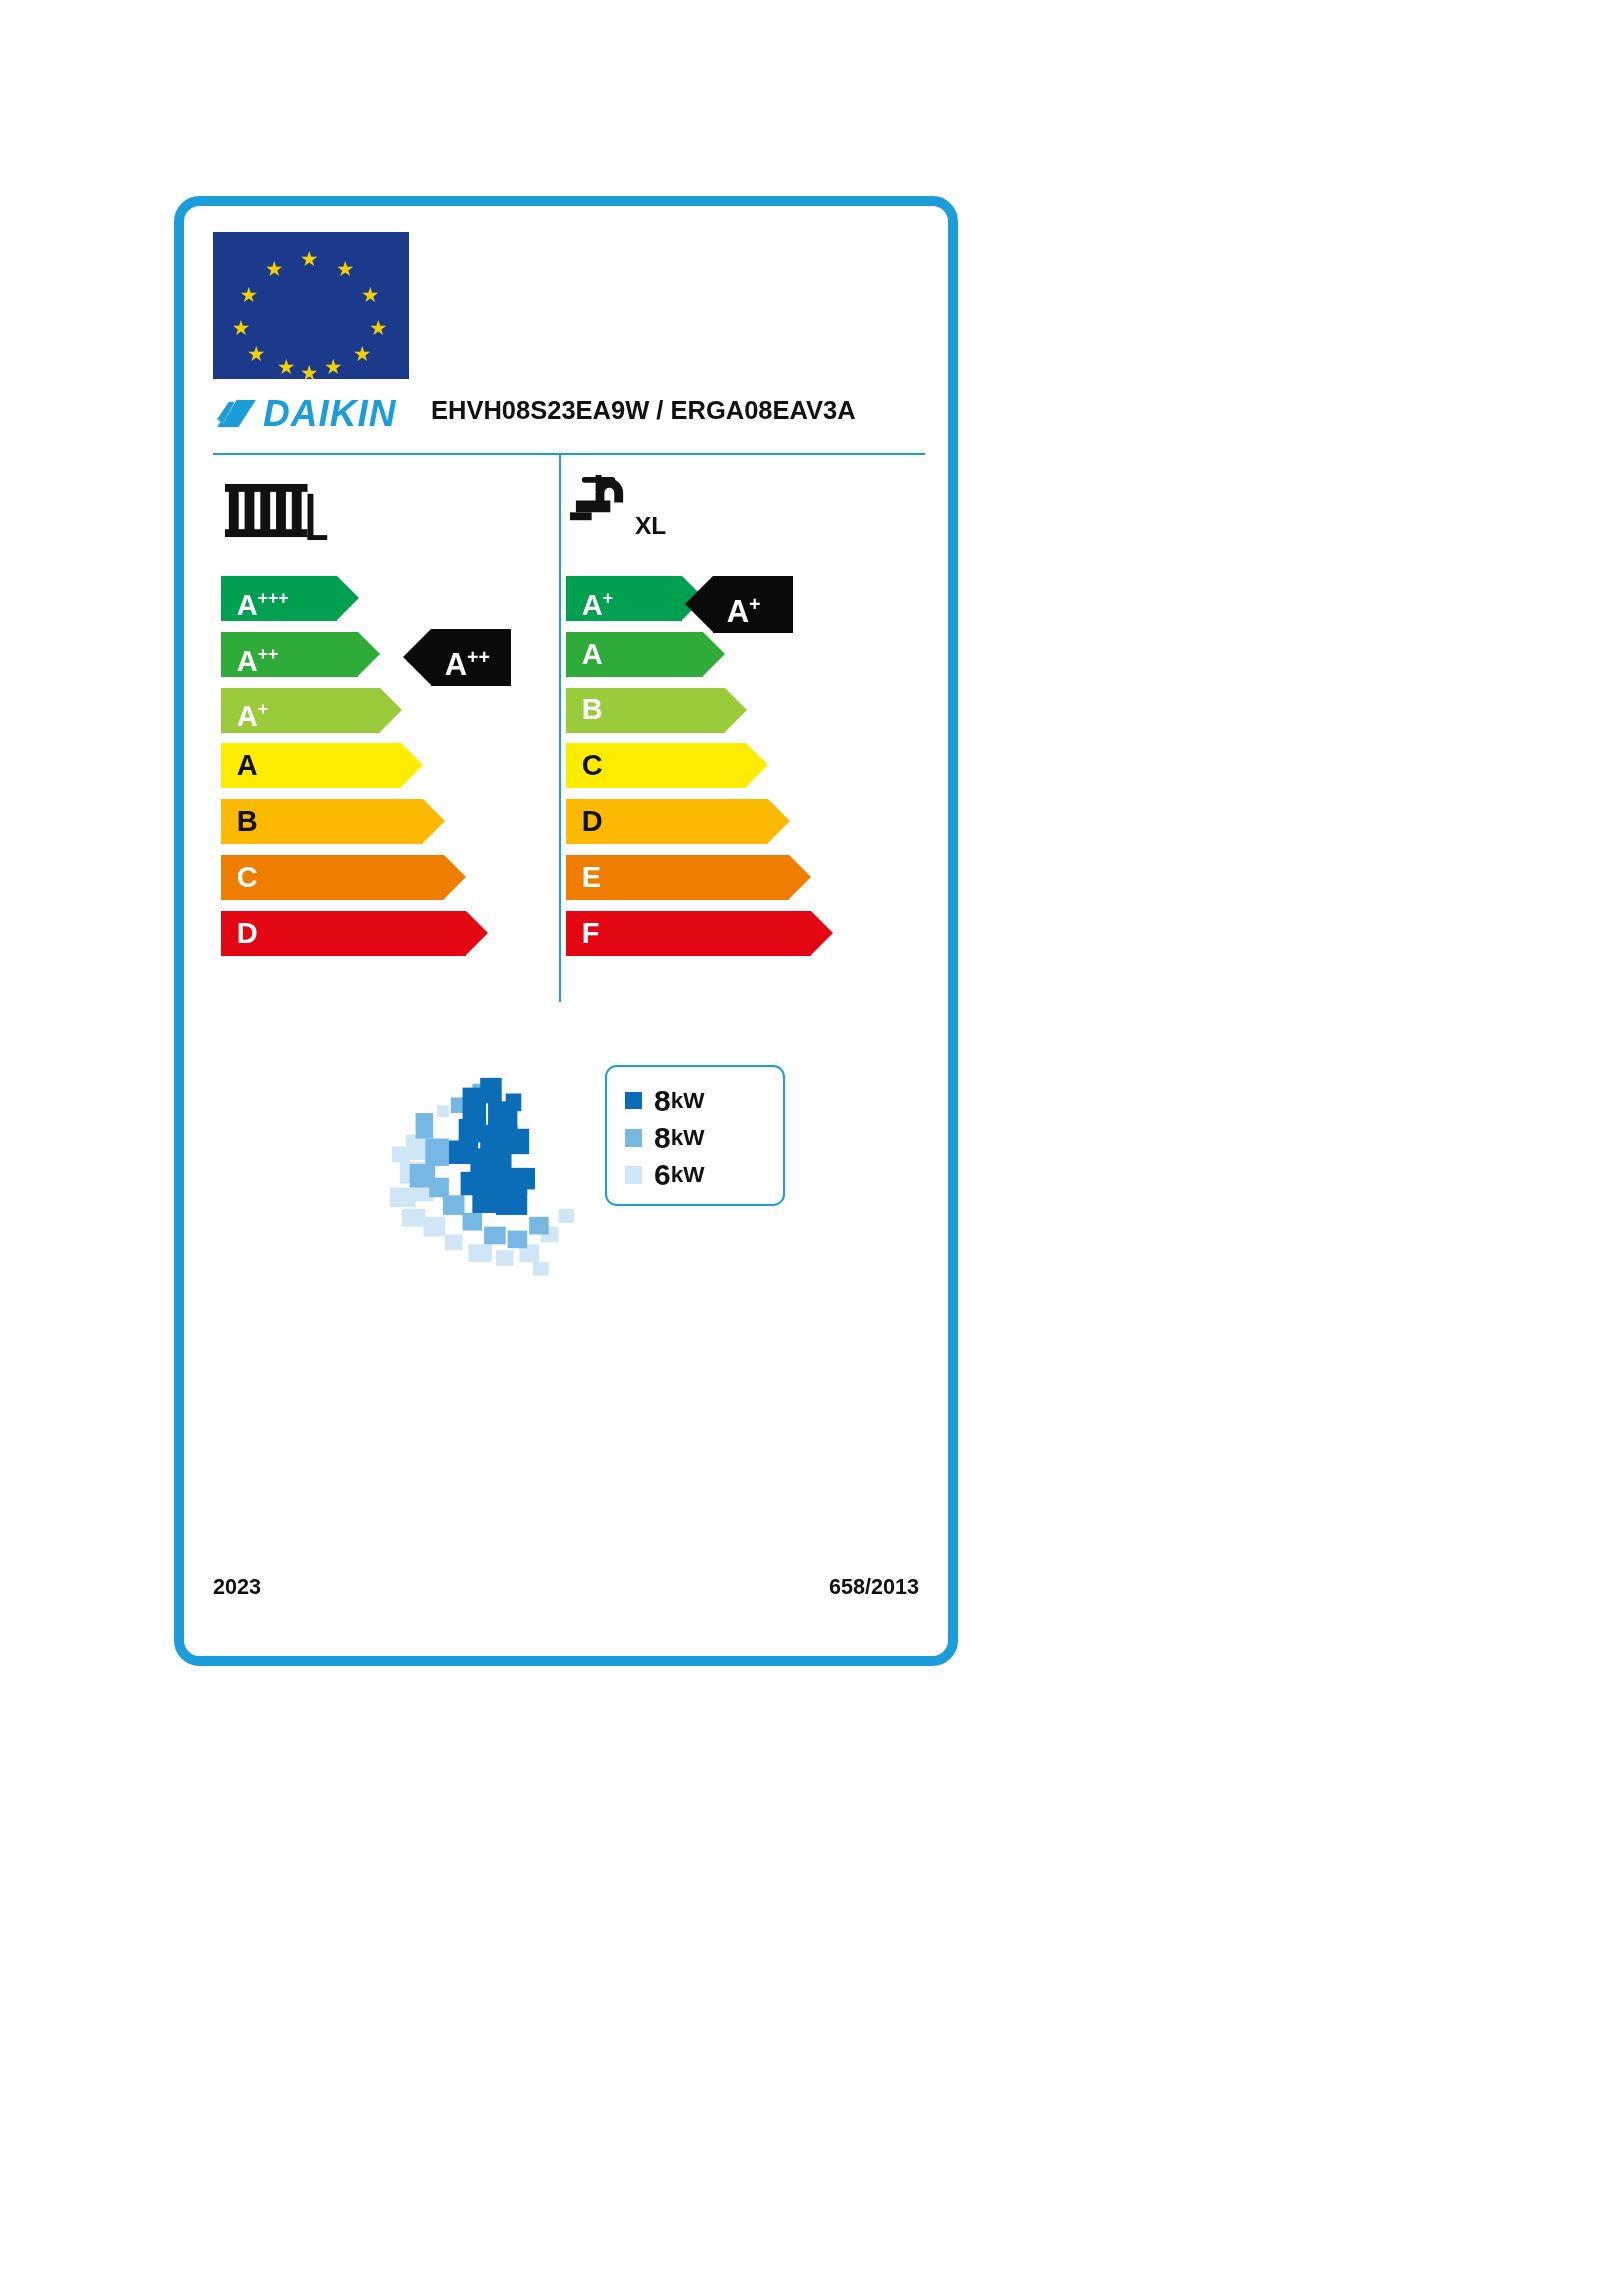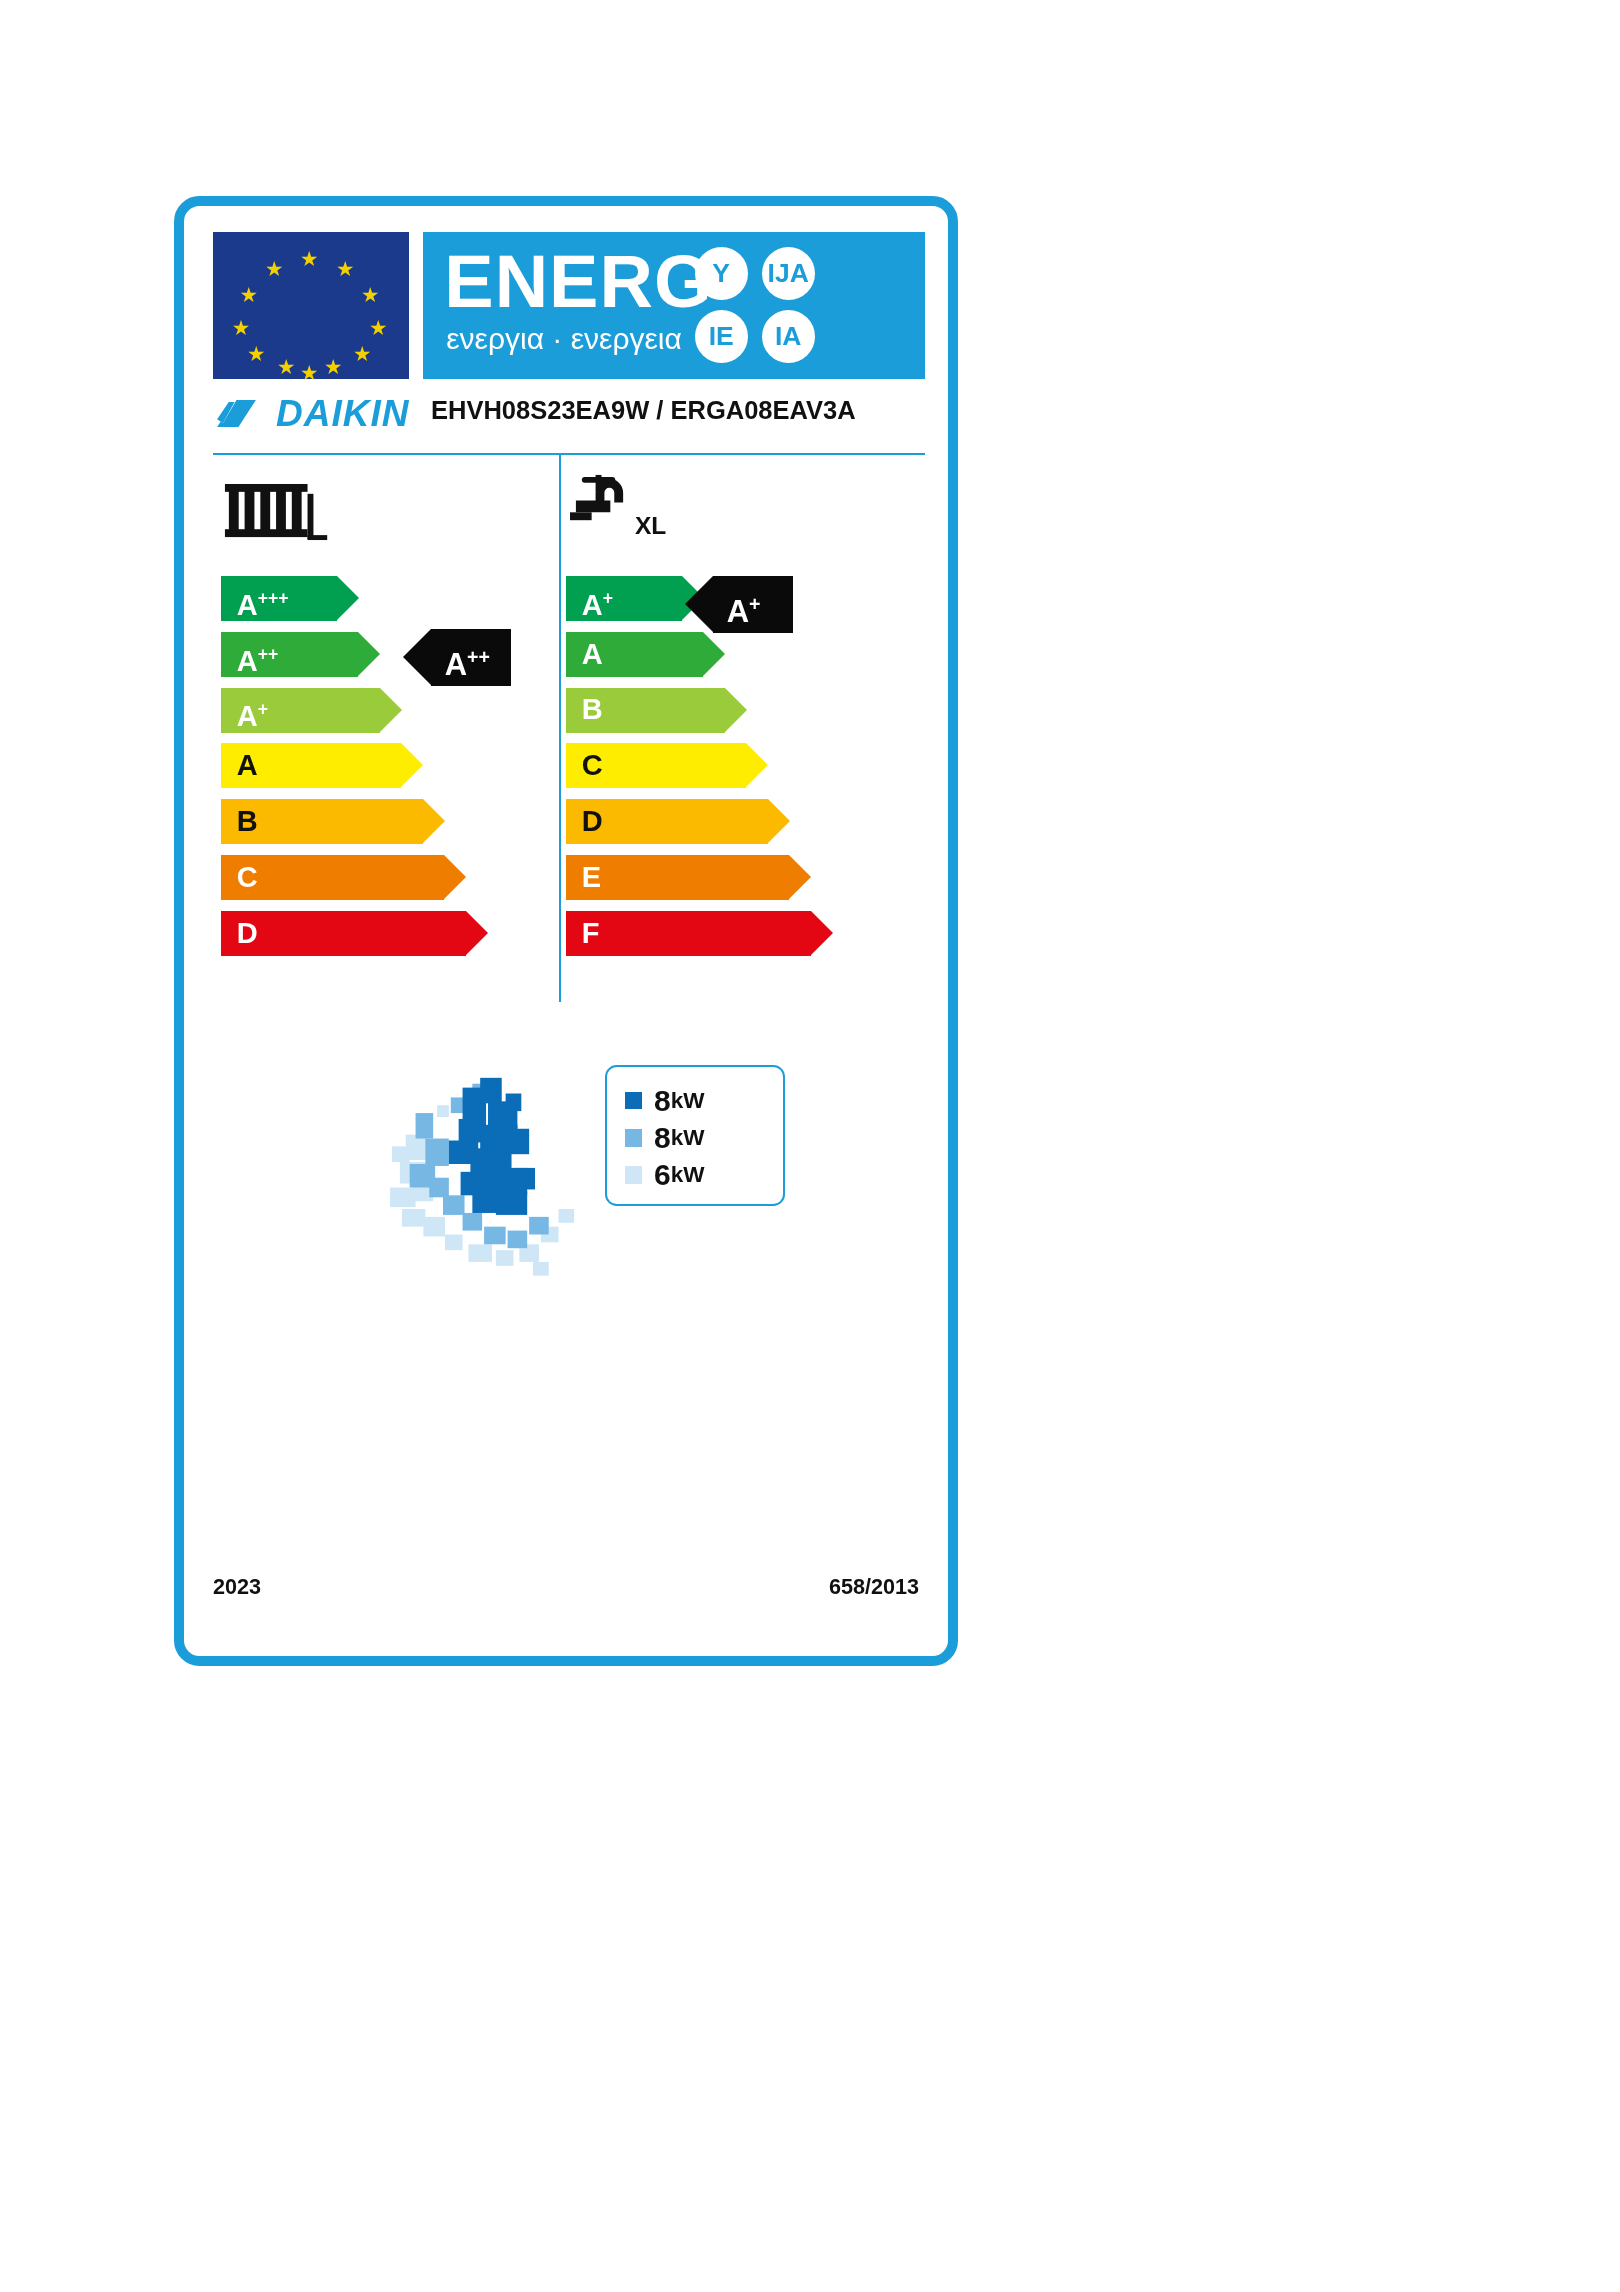--- a/index.html
+++ b/index.html
@@ -317,38 +317,30 @@
       <div class="star" style="left:25.5px;  top:53px;">★</div>
       <div class="star" style="left:147px; top:53px;">★</div>
       <div class="star" style="left:17.6px;  top:86px;">★</div>
       <div class="star" style="left:155px; top:86px;">★</div>
       <div class="star" style="left:33px;  top:112px;">★</div>
       <div class="star" style="left:139px; top:112px;">★</div>
       <div class="star" style="left:63px;  top:125px;">★</div>
       <div class="star" style="left:110px; top:125px;">★</div>
       <div class="star" style="left:86px;  top:131px;">★</div>
     </div>
-    <div class="energ-block">
-      <div class="energ-word">ENERG</div>
-      <div class="energ-sub">ενεργια · ενεργεια</div>
-      <div class="lang-bubble lang-y">Y</div>
-      <div class="lang-bubble lang-ija">IJA</div>
-      <div class="lang-bubble lang-ie">IE</div>
-      <div class="lang-bubble lang-ia">IA</div>
-    </div>
   </div>
 
   <div class="brand-row">
     <div class="daikin-logo">
       <svg class="daikin-swoosh" viewBox="0 0 44 32">
         <path d="M2 30 L20 2 L42 2 L24 30 Z" fill="#1b9dd9"></path>
         <path d="M0 20 L12 2 L22 2 L8 26 Z" fill="#ffffff"></path>
         <path d="M2 22 L14 4 L20 4 L8 26 Z" fill="#1b9dd9"></path>
       </svg>
-      <span style="margin-left:63px;">DAIKIN</span>
+      <span style="margin-left:50px;">DAIKIN</span>
     </div>
     <div class="model-name">EHVH08S23EA9W / ERGA08EAV3A</div>
   </div>
 
   <div class="hrule"></div>
   <div class="vrule"></div>
 
   <svg class="radiator-icon" width="118" height="69" viewBox="0 0 120 70">
     <rect x="4" y="6" width="84" height="8" fill="#111"></rect>
     <rect x="4" y="52" width="84" height="8" fill="#111"></rect>

